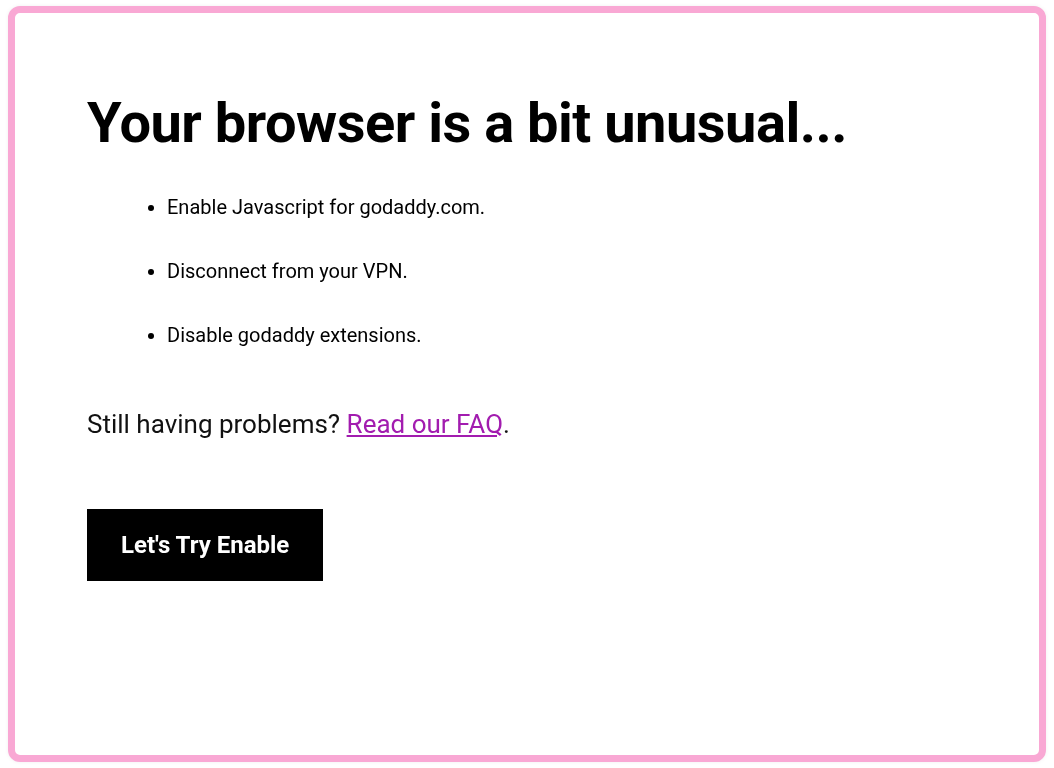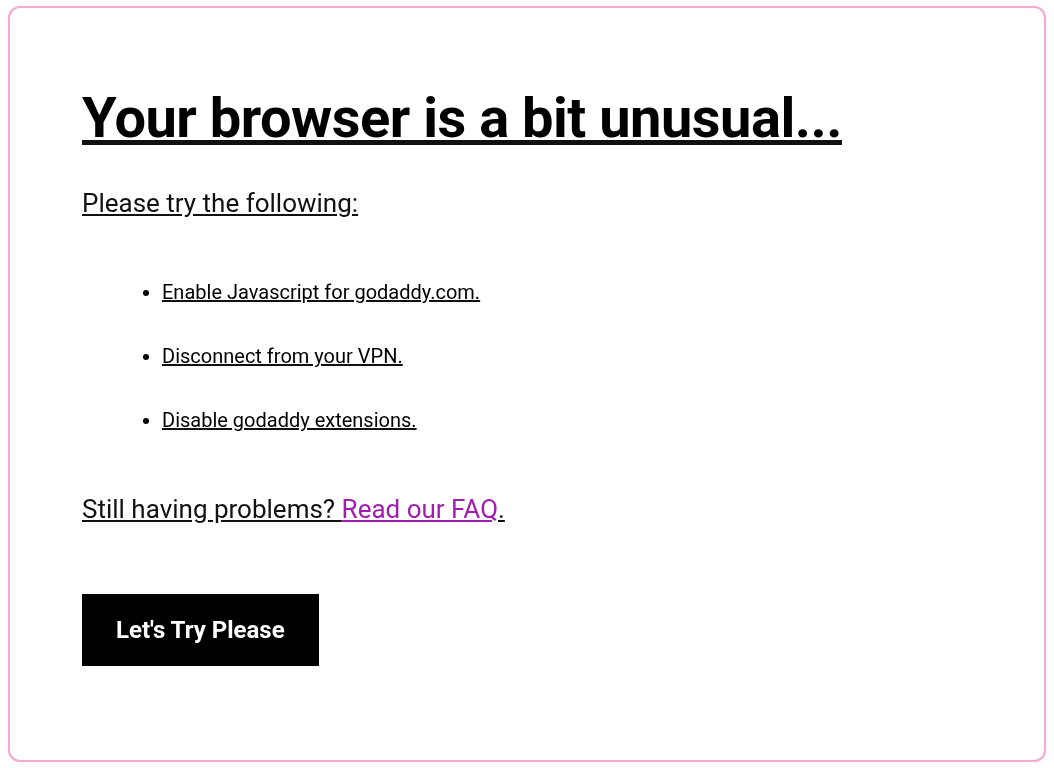--- a/index.html
+++ b/index.html
@@ -15,25 +15,24 @@
       height: 768px;
       position: relative;
     }
     .card {
       position: absolute;
       top: 6px;
       left: 8px;
       right: 8px;
       bottom: 6px;
       background: #fff;
-      border: 2px solid #f9a8d4;
+      border: 7px solid #f9a8d4;
       border-radius: 12px;
       box-shadow: 0 0 4px rgba(0,0,0,0.06);
       padding: 78px 54px 50px 72px;
-      text-decoration: underline;
     }
     h1.heading {
       font-size: 56px;
       font-weight: 700;
       letter-spacing: -0.5px;
       line-height: 1.15;
       margin-bottom: 38px;
       color: #000;
     }
     .subheading {
@@ -73,23 +72,22 @@
       font-weight: 700;
       font-family: inherit;
       cursor: pointer;
     }
   </style>
 </head>
 <body>
 
 <div class="card">
   <h1 class="heading">Your browser is a bit unusual...</h1>
-  <p class="subheading">Please try the following:</p>
   <ul class="steps">
     <li>Enable Javascript for godaddy.com.</li>
     <li>Disconnect from your VPN.</li>
     <li>Disable godaddy extensions.</li>
   </ul>
   <p class="help-line">
     <span>Still having problems? </span><a href="#">Read our FAQ</a><span>.</span>
   </p>
-  <button class="retry-btn">Let's Try Please</button>
+  <button class="retry-btn">Let's Try Enable</button>
 </div>
 
 </body></html>

